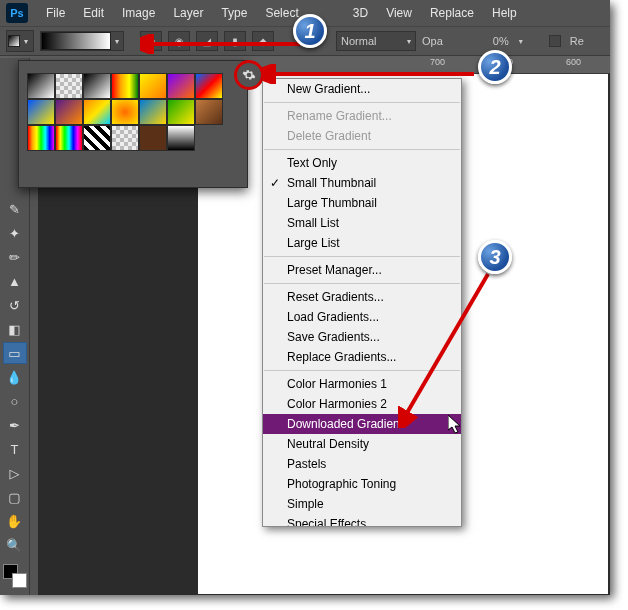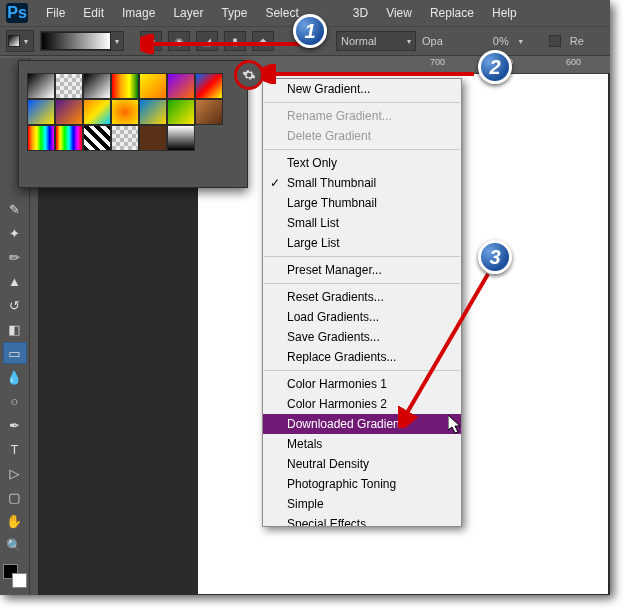--- a/index.html
+++ b/index.html
@@ -1,20 +1,20 @@
 <!DOCTYPE html>
 <html><head>
 <meta charset="utf-8">
 <style>
   * { box-sizing: border-box; margin: 0; padding: 0; font-family: Arial, Helvetica, sans-serif; }
   body { background: #fff; width: 628px; height: 610px; position: relative; overflow: hidden; }
   .ps { position: absolute; left: 0; top: 0; width: 610px; height: 595px; background: #535353; box-shadow: 4px 4px 10px rgba(0,0,0,.6); border-radius: 4px; }
   
   .menubar { height: 26px; background: #535353; display: flex; align-items: center; padding-left: 6px; gap: 2px; font-size: 12px; color: #e6e6e6; }
-  .ps-logo { width: 22px; height: 20px; background: #001e36; color:#31a8ff; font-weight:700; font-size:16px; display:flex; align-items:center; justify-content:center; border-radius:3px; margin-right:8px;}
+  .ps-logo { width: 22px; height: 20px; background: #001e36; color:#31a8ff; font-weight:700; font-size:11px; display:flex; align-items:center; justify-content:center; border-radius:3px; margin-right:8px;}
   .menubar span.mi { padding: 3px 8px; cursor:default;}
   
   .optbar { height: 30px; background: #535353; border-top:1px solid #454545; border-bottom:1px solid #3a3a3a; display:flex; align-items:center; padding-left:6px; gap:6px; font-size:11px; color:#ccc;}
   .tool-chip{ width:28px; height:22px; background:#454545; border:1px solid #333; display:flex;align-items:center;justify-content:center;}
   .grad-preview{ width:70px; height:18px; background:linear-gradient(90deg,#000,#fff); border:1px solid #222;}
   .grad-drop{display:flex;align-items:center;background:#454545;border:1px solid #333;}
   .caret{width:12px;display:flex;align-items:center;justify-content:center;color:#ccc;font-size:8px;}
   .tinyicon{width:22px;height:20px;background:#454545;border:1px solid #333;display:flex;align-items:center;justify-content:center;font-size:10px;}
   .blend{width:80px;height:20px;background:#454545;border:1px solid #333;display:flex;align-items:center;justify-content:space-between;padding:0 4px;font-size:11px;}
   .lbl{font-size:11px;color:#ccc;}
@@ -181,22 +181,22 @@
     <div class="it">Preset Manager...</div>
     <div class="sep"></div>
     <div class="it">Reset Gradients...</div>
     <div class="it">Load Gradients...</div>
     <div class="it">Save Gradients...</div>
     <div class="it">Replace Gradients...</div>
     <div class="sep"></div>
     <div class="it">Color Harmonies 1</div>
     <div class="it">Color Harmonies 2</div>
     <div class="it hl">Downloaded Gradient</div>
-    <div class="it">Metals</div>
     <div class="it">Neutral Density</div>
+    <div class="it">Pastels</div>
     <div class="it">Photographic Toning</div>
     <div class="it">Simple</div>
     <div class="it" style="overflow:hidden;height:12px;padding-bottom:1px">Special Effects</div>
   </div>
 
   <svg class="arrow" style="left:140px;top:34px" width="170" height="20">
     <defs>
         <marker id="a1" markerWidth="10" markerHeight="10" refX="2" refY="3" orient="auto">
           <path d="M0,0 L0,6 L8,3 z" fill="#d40000"></path>
         </marker>

